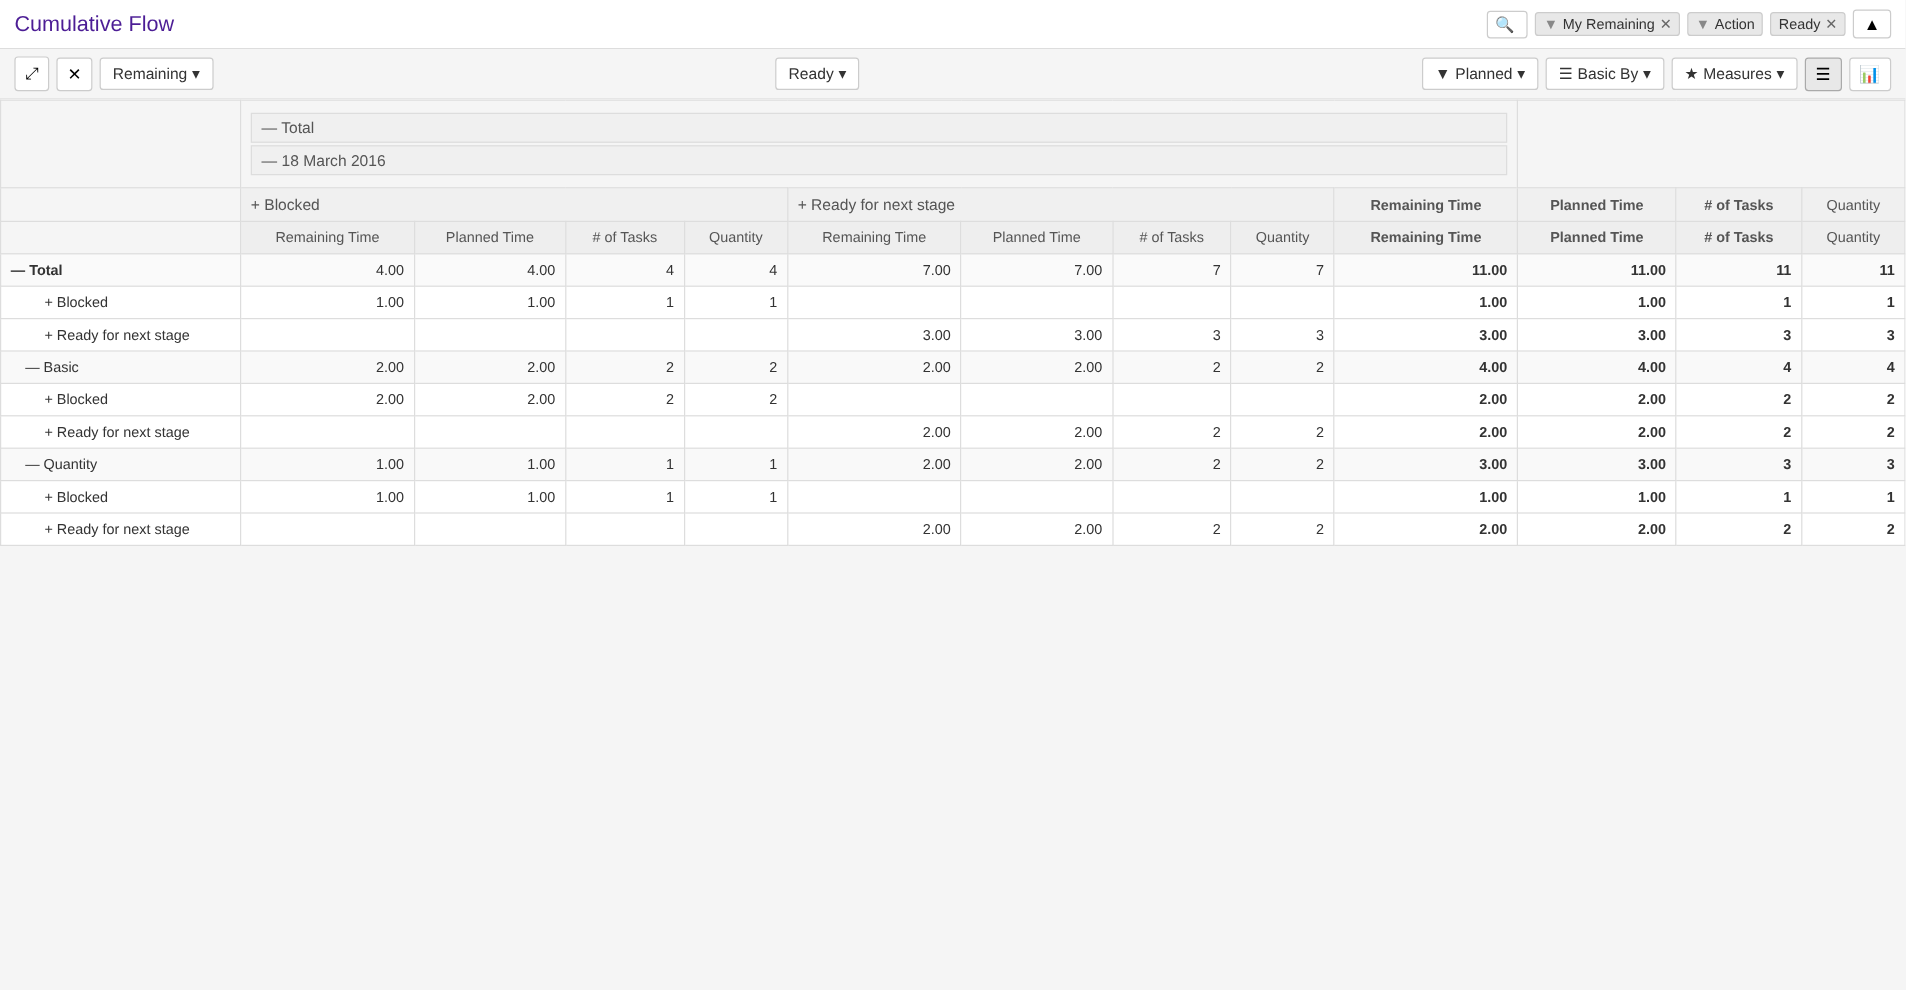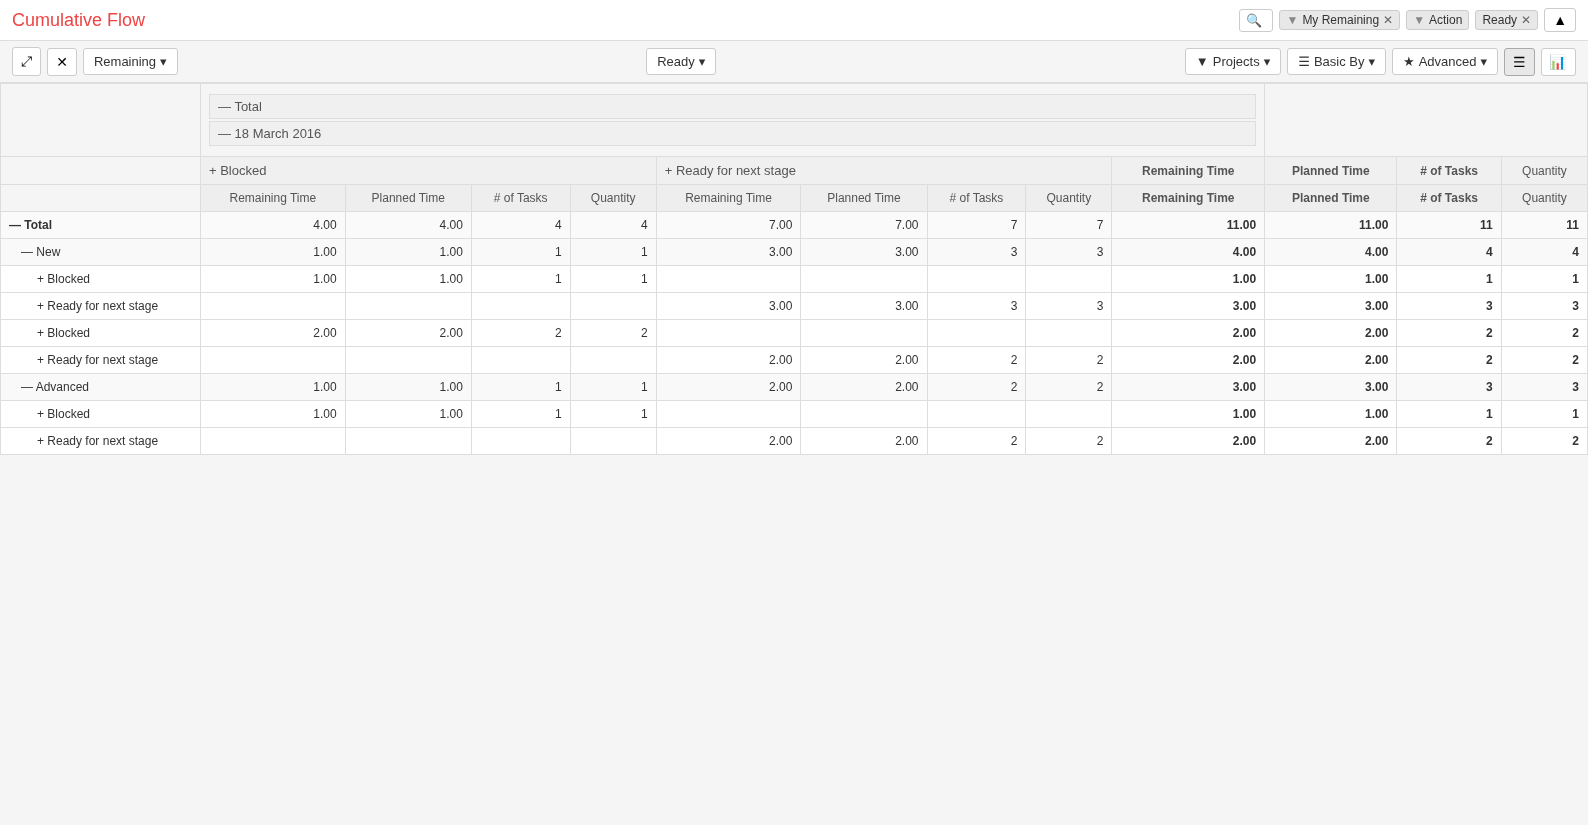--- a/index.html
+++ b/index.html
@@ -9,21 +9,21 @@
       display: flex;
       align-items: center;
       justify-content: space-between;
       padding: 8px 12px;
       background: #fff;
       border-bottom: 1px solid #ddd;
     }
     .top-bar-title {
       font-size: 18px;
       font-weight: normal;
-      color: #ef4444;
+      color: #4c1d95;
     }
     .top-bar-right {
       display: flex;
       align-items: center;
       gap: 6px;
     }
     .search-box {
       display: flex;
       align-items: center;
       border: 1px solid #ccc;
@@ -154,31 +154,31 @@
   </div>
   <div class="toolbar-center">
     <button class="btn">
       <span>Ready</span>
       <span>▾</span>
     </button>
   </div>
   <div class="toolbar-right">
     <button class="btn">
       <span>▼</span>
-      <span>Projects</span>
+      <span>Planned</span>
       <span>▾</span>
     </button>
     <button class="btn">
       <span>☰</span>
       <span>Basic By</span>
       <span>▾</span>
     </button>
     <button class="btn">
       <span>★</span>
-      <span>Advanced</span>
+      <span>Measures</span>
       <span>▾</span>
     </button>
     <button class="btn-icon btn-active">☰</button>
     <button class="btn-icon">📊</button>
   </div>
 </div>
 
 <div class="table-container">
   <table>
     <thead>
@@ -230,35 +230,20 @@
           <td style="text-align: right; background: rgb(250, 250, 250);">7.00</td>
           <td style="text-align: right; background: rgb(250, 250, 250);">7.00</td>
           <td style="text-align: right; background: rgb(250, 250, 250);">7</td>
           <td style="text-align: right; background: rgb(250, 250, 250);">7</td>
           <td style="text-align: right; background: rgb(250, 250, 250); font-weight: bold;">11.00</td>
           <td style="text-align: right; background: rgb(250, 250, 250); font-weight: bold;">11.00</td>
           <td style="text-align: right; background: rgb(250, 250, 250); font-weight: bold;">11</td>
           <td style="text-align: right; background: rgb(250, 250, 250); font-weight: bold;">11</td>
         </tr>
         <tr>
-          <td style="padding-left: 20px; background: rgb(249, 249, 249); font-weight: normal;">— New</td>
-          <td style="text-align: right; background: rgb(249, 249, 249);">1.00</td>
-          <td style="text-align: right; background: rgb(249, 249, 249);">1.00</td>
-          <td style="text-align: right; background: rgb(249, 249, 249);">1</td>
-          <td style="text-align: right; background: rgb(249, 249, 249);">1</td>
-          <td style="text-align: right; background: rgb(249, 249, 249);">3.00</td>
-          <td style="text-align: right; background: rgb(249, 249, 249);">3.00</td>
-          <td style="text-align: right; background: rgb(249, 249, 249);">3</td>
-          <td style="text-align: right; background: rgb(249, 249, 249);">3</td>
-          <td style="text-align: right; background: rgb(249, 249, 249); font-weight: bold;">4.00</td>
-          <td style="text-align: right; background: rgb(249, 249, 249); font-weight: bold;">4.00</td>
-          <td style="text-align: right; background: rgb(249, 249, 249); font-weight: bold;">4</td>
-          <td style="text-align: right; background: rgb(249, 249, 249); font-weight: bold;">4</td>
-        </tr>
-        <tr>
           <td style="padding-left: 36px; background: rgb(255, 255, 255); font-weight: normal;">+ Blocked</td>
           <td style="text-align: right; background: rgb(255, 255, 255);">1.00</td>
           <td style="text-align: right; background: rgb(255, 255, 255);">1.00</td>
           <td style="text-align: right; background: rgb(255, 255, 255);">1</td>
           <td style="text-align: right; background: rgb(255, 255, 255);">1</td>
           <td style="text-align: right; background: rgb(255, 255, 255);"></td>
           <td style="text-align: right; background: rgb(255, 255, 255);"></td>
           <td style="text-align: right; background: rgb(255, 255, 255);"></td>
           <td style="text-align: right; background: rgb(255, 255, 255);"></td>
           <td style="text-align: right; background: rgb(255, 255, 255); font-weight: bold;">1.00</td>
@@ -275,20 +260,35 @@
           <td style="text-align: right; background: rgb(255, 255, 255);">3.00</td>
           <td style="text-align: right; background: rgb(255, 255, 255);">3.00</td>
           <td style="text-align: right; background: rgb(255, 255, 255);">3</td>
           <td style="text-align: right; background: rgb(255, 255, 255);">3</td>
           <td style="text-align: right; background: rgb(255, 255, 255); font-weight: bold;">3.00</td>
           <td style="text-align: right; background: rgb(255, 255, 255); font-weight: bold;">3.00</td>
           <td style="text-align: right; background: rgb(255, 255, 255); font-weight: bold;">3</td>
           <td style="text-align: right; background: rgb(255, 255, 255); font-weight: bold;">3</td>
         </tr>
         <tr>
+          <td style="padding-left: 20px; background: rgb(249, 249, 249); font-weight: normal;">— Basic</td>
+          <td style="text-align: right; background: rgb(249, 249, 249);">2.00</td>
+          <td style="text-align: right; background: rgb(249, 249, 249);">2.00</td>
+          <td style="text-align: right; background: rgb(249, 249, 249);">2</td>
+          <td style="text-align: right; background: rgb(249, 249, 249);">2</td>
+          <td style="text-align: right; background: rgb(249, 249, 249);">2.00</td>
+          <td style="text-align: right; background: rgb(249, 249, 249);">2.00</td>
+          <td style="text-align: right; background: rgb(249, 249, 249);">2</td>
+          <td style="text-align: right; background: rgb(249, 249, 249);">2</td>
+          <td style="text-align: right; background: rgb(249, 249, 249); font-weight: bold;">4.00</td>
+          <td style="text-align: right; background: rgb(249, 249, 249); font-weight: bold;">4.00</td>
+          <td style="text-align: right; background: rgb(249, 249, 249); font-weight: bold;">4</td>
+          <td style="text-align: right; background: rgb(249, 249, 249); font-weight: bold;">4</td>
+        </tr>
+        <tr>
           <td style="padding-left: 36px; background: rgb(255, 255, 255); font-weight: normal;">+ Blocked</td>
           <td style="text-align: right; background: rgb(255, 255, 255);">2.00</td>
           <td style="text-align: right; background: rgb(255, 255, 255);">2.00</td>
           <td style="text-align: right; background: rgb(255, 255, 255);">2</td>
           <td style="text-align: right; background: rgb(255, 255, 255);">2</td>
           <td style="text-align: right; background: rgb(255, 255, 255);"></td>
           <td style="text-align: right; background: rgb(255, 255, 255);"></td>
           <td style="text-align: right; background: rgb(255, 255, 255);"></td>
           <td style="text-align: right; background: rgb(255, 255, 255);"></td>
           <td style="text-align: right; background: rgb(255, 255, 255); font-weight: bold;">2.00</td>
@@ -305,21 +305,21 @@
           <td style="text-align: right; background: rgb(255, 255, 255);">2.00</td>
           <td style="text-align: right; background: rgb(255, 255, 255);">2.00</td>
           <td style="text-align: right; background: rgb(255, 255, 255);">2</td>
           <td style="text-align: right; background: rgb(255, 255, 255);">2</td>
           <td style="text-align: right; background: rgb(255, 255, 255); font-weight: bold;">2.00</td>
           <td style="text-align: right; background: rgb(255, 255, 255); font-weight: bold;">2.00</td>
           <td style="text-align: right; background: rgb(255, 255, 255); font-weight: bold;">2</td>
           <td style="text-align: right; background: rgb(255, 255, 255); font-weight: bold;">2</td>
         </tr>
         <tr>
-          <td style="padding-left: 20px; background: rgb(249, 249, 249); font-weight: normal;">— Advanced</td>
+          <td style="padding-left: 20px; background: rgb(249, 249, 249); font-weight: normal;">— Quantity</td>
           <td style="text-align: right; background: rgb(249, 249, 249);">1.00</td>
           <td style="text-align: right; background: rgb(249, 249, 249);">1.00</td>
           <td style="text-align: right; background: rgb(249, 249, 249);">1</td>
           <td style="text-align: right; background: rgb(249, 249, 249);">1</td>
           <td style="text-align: right; background: rgb(249, 249, 249);">2.00</td>
           <td style="text-align: right; background: rgb(249, 249, 249);">2.00</td>
           <td style="text-align: right; background: rgb(249, 249, 249);">2</td>
           <td style="text-align: right; background: rgb(249, 249, 249);">2</td>
           <td style="text-align: right; background: rgb(249, 249, 249); font-weight: bold;">3.00</td>
           <td style="text-align: right; background: rgb(249, 249, 249); font-weight: bold;">3.00</td>

